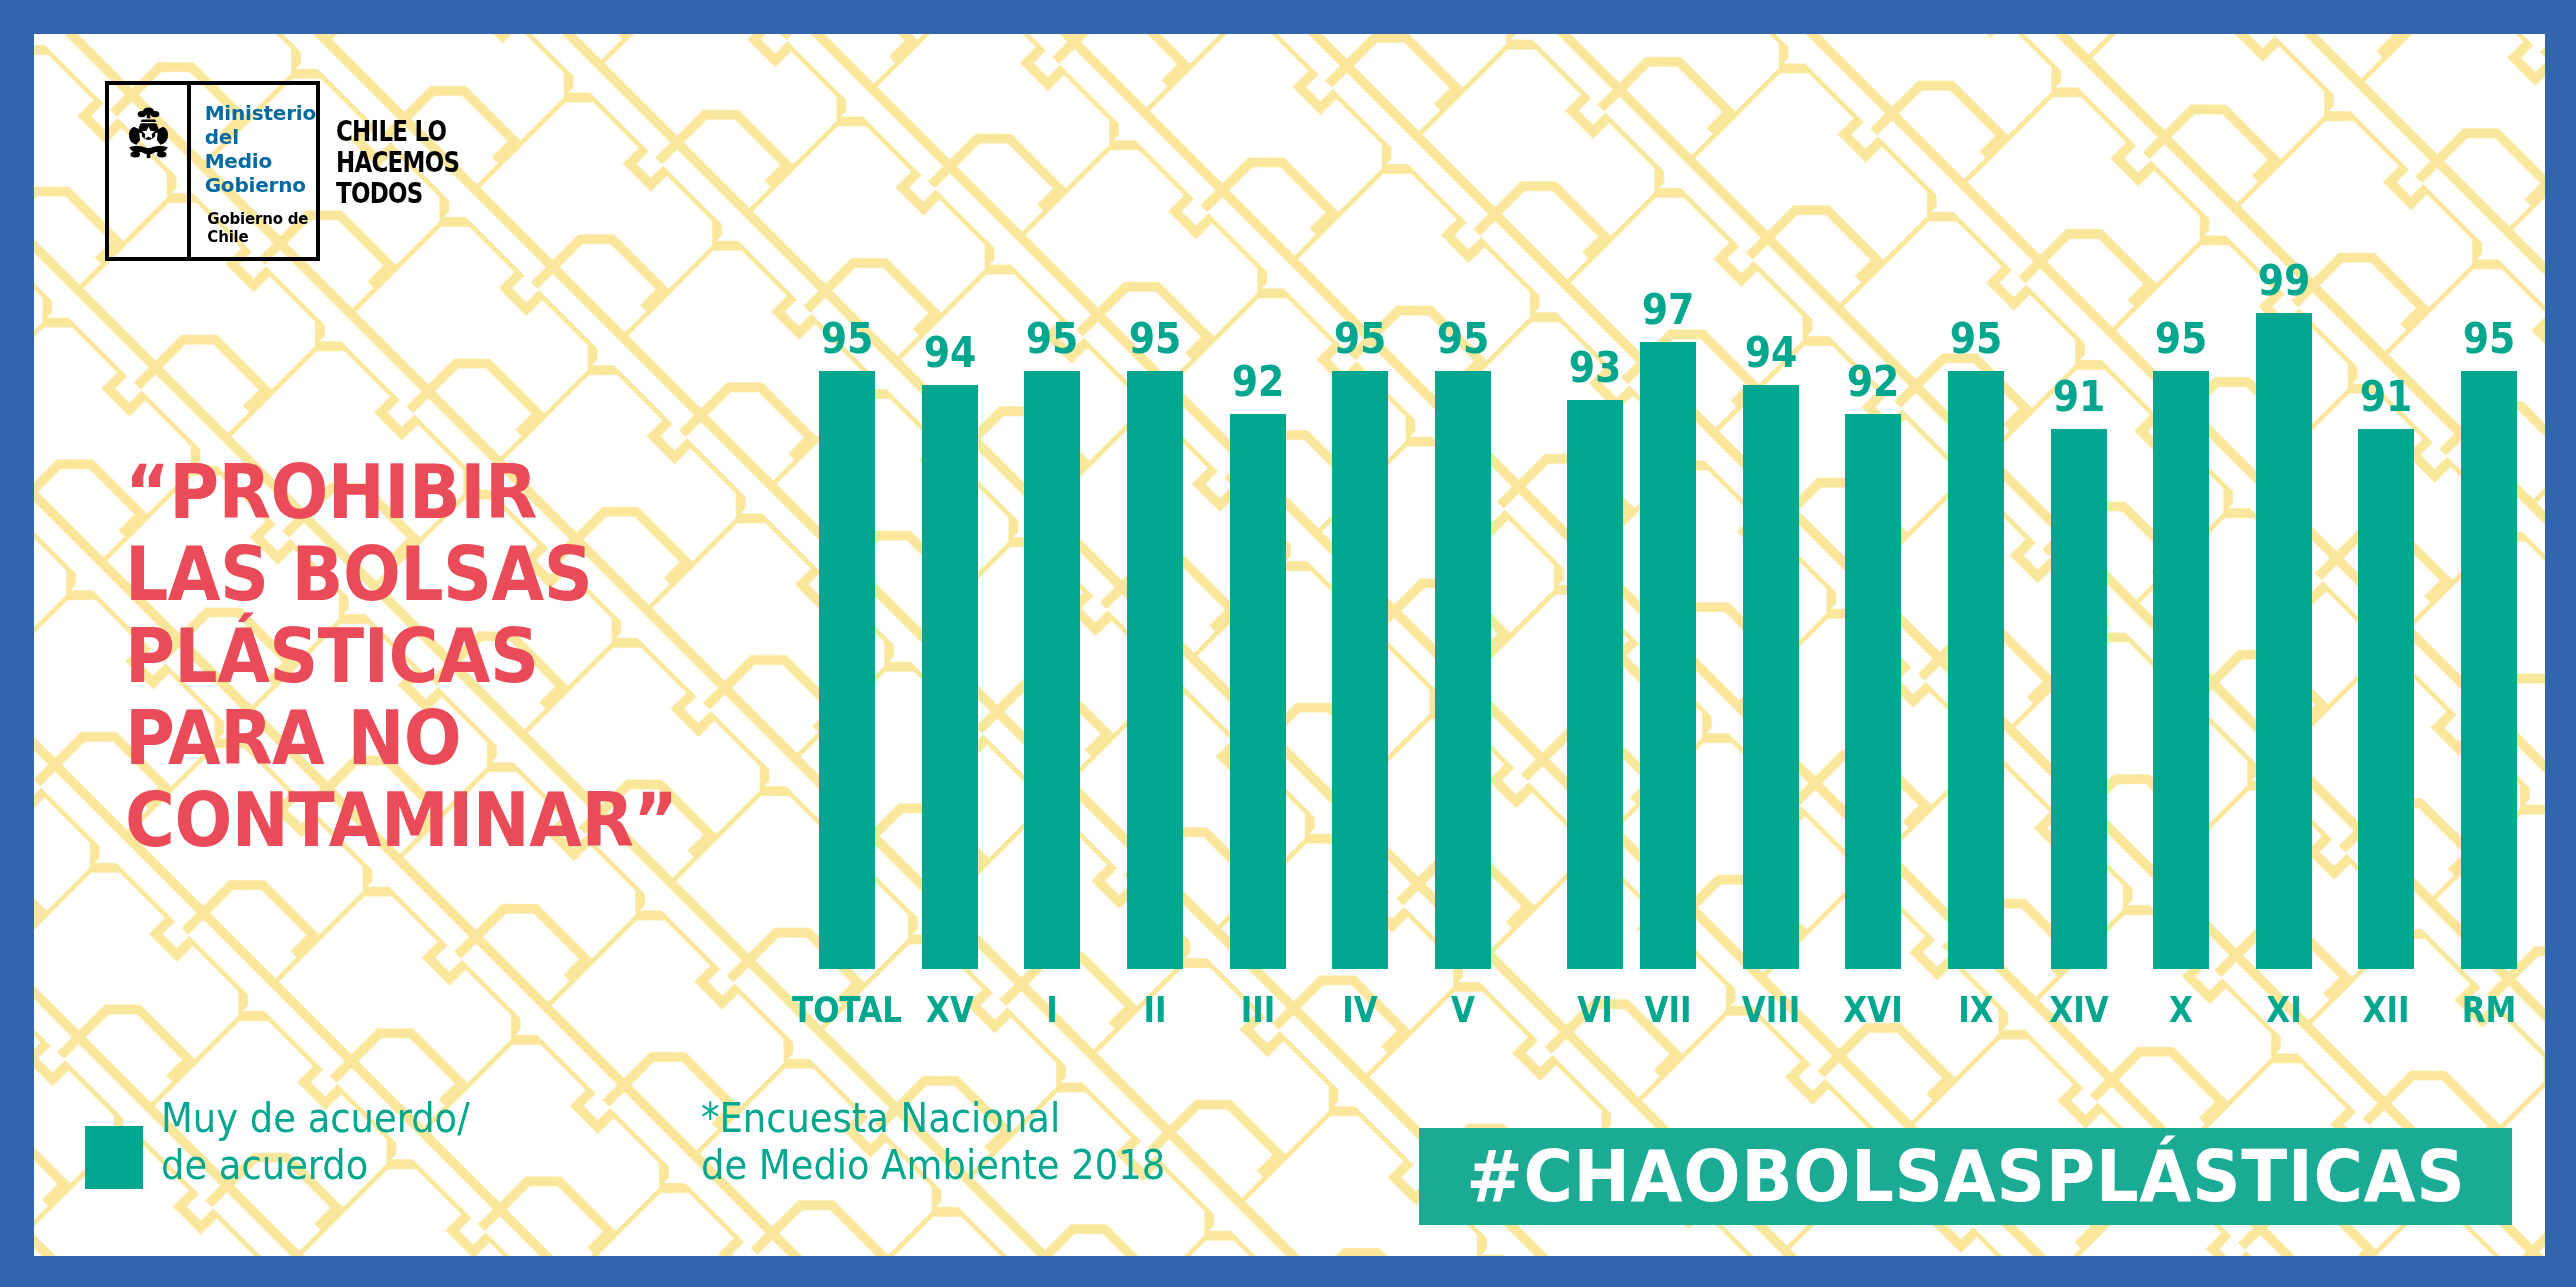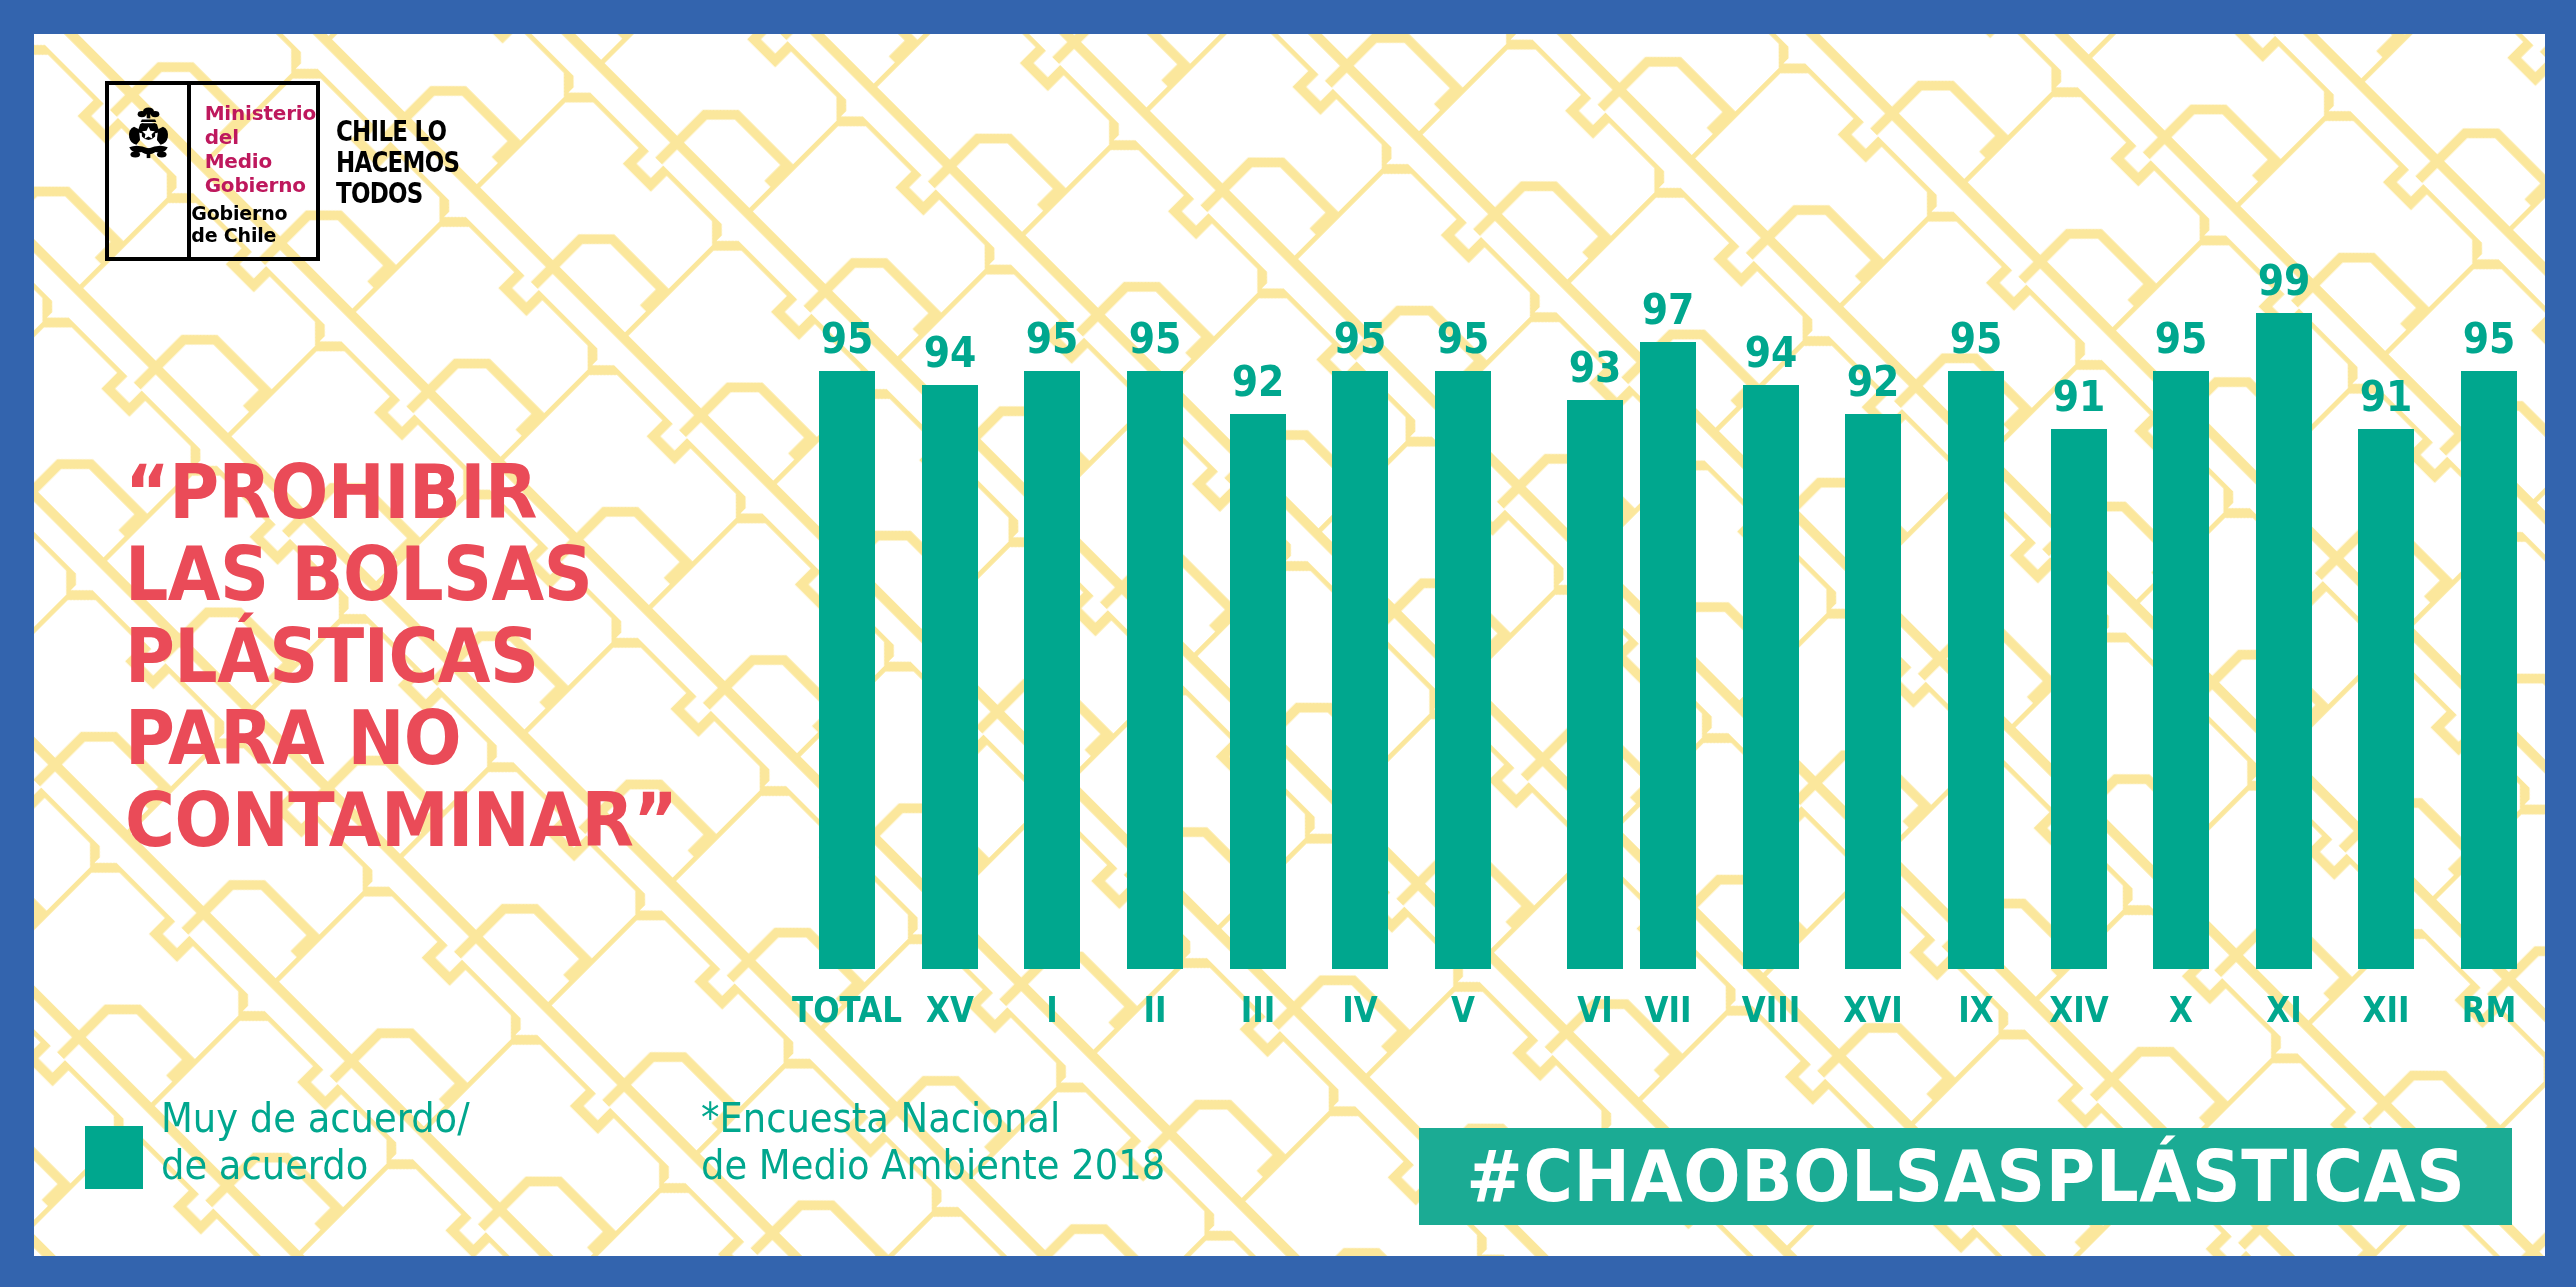--- a/index.html
+++ b/index.html
@@ -56,30 +56,30 @@
     flex: 1;
     position: relative;
     padding: 15.7px 0 0 13.3px;
     box-sizing: border-box;
   }
   .logo-line {
     font-family: "DejaVu Sans", sans-serif;
     font-weight: 700;
     font-size: 20px;
     line-height: 24px;
-    color: #be185d;
+    color: #0369a1;
     letter-spacing: -0.2px;
   }
   #logo-gov {
     position: absolute;
-    left: 0;
+    left: 16px;
     bottom: 11px;
     font-family: "DejaVu Sans", sans-serif;
     font-weight: 700;
-    font-size: 19px;
+    font-size: 15px;
     color: #000;
     letter-spacing: -0.2px;
   }
   
   #tagline {
     position: absolute;
     left: 302px;
     top: 82px;
     font-family: "DejaVu Sans", sans-serif;
     font-weight: 700;

